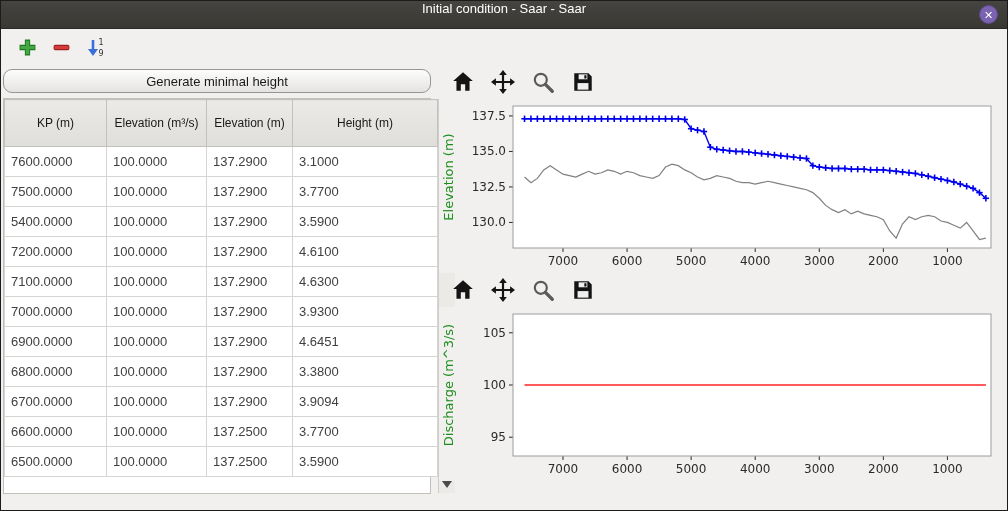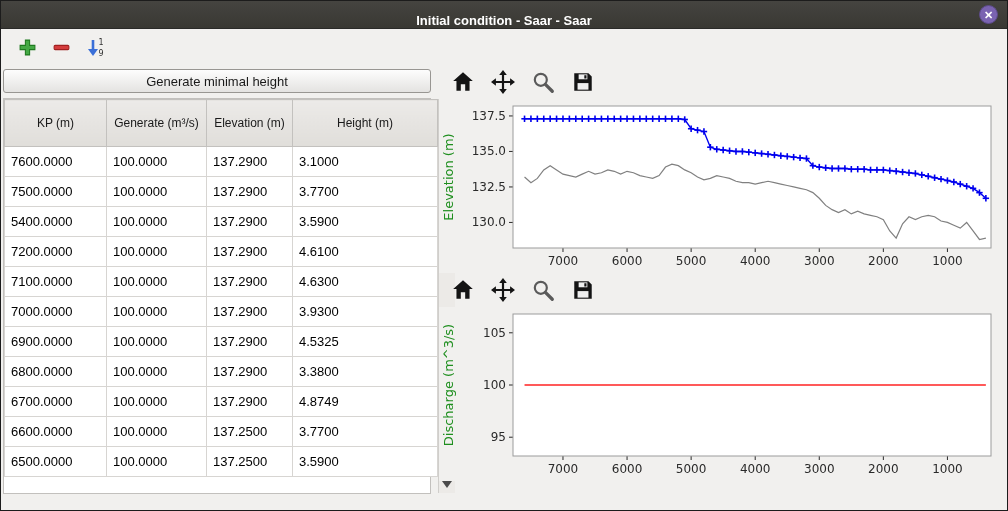--- a/index.html
+++ b/index.html
@@ -4,22 +4,22 @@
 <style>
   * { box-sizing: border-box; }
   html,body { margin:0; padding:0; background:#d8d6d3; font-family:"Liberation Sans",sans-serif; }
   .window {
     width:1008px; height:511px; border:1px solid #1c1c1c; background:#f1f0ee;
     display:flex; flex-direction:column; overflow:hidden;
   }
   
   .titlebar {
     height:28px; flex:0 0 28px; background:linear-gradient(#454440,#393833);
-    color:#ffffff; display:flex; align-items:flex-end; justify-content:center;
-    position:relative; font-size:13px; font-weight:bold; border-bottom:1px solid #2a2a28;
+    color:#ffffff; display:flex; align-items:flex-start; justify-content:center;
+    position:relative; font-size:13px; font-weight:normal; border-bottom:1px solid #2a2a28;
   }
   .close-btn {
     position:absolute; right:9px; top:4px; width:19px; height:19px; border-radius:50%;
     background:#7a63b1; color:#fff; font-size:11px; line-height:19px; text-align:center;
     cursor:pointer; border:1px solid #5d4b8b;
   }
   
   .main-toolbar {
     height:36px; flex:0 0 36px; display:flex; align-items:center; gap:6px;
     padding-left:12px; background:#f1f0ee;
@@ -27,32 +27,32 @@
   .tool-btn {
     width:28px; height:28px; border:none; background:transparent; padding:2px;
     display:flex; align-items:center; justify-content:center; cursor:pointer;
   }
   
   .content { flex:1; display:flex; min-height:0; }
   .left-panel { width:432px; flex:0 0 432px; display:flex; flex-direction:column; padding:4px 2px 0 2px; }
   .gen-buttons { display:flex; gap:4px; margin-bottom:5px; }
   .gen-buttons button {
     flex:1; height:24px; font-size:13px; font-family:"Liberation Sans",sans-serif;
-    background:linear-gradient(#fdfdfd,#e4e3e1); border:1px solid #989692; border-radius:3px;
+    background:linear-gradient(#fdfdfd,#e4e3e1); border:1px solid #989692; border-radius:9px;
     cursor:pointer; color:#1a1a1a;
   }
   .table-wrap { flex:1; display:flex; min-height:0; border:1px solid #c2c0bd; background:#fff; }
   table { border-collapse:collapse; table-layout:fixed; width:409px; align-self:flex-start; }
   th {
     background:linear-gradient(#eceae8,#e0deda); border:1px solid #c3c1be; font-weight:normal;
     font-size:12px; height:23px; padding:16px 2px; color:#1a1a1a; text-align:center;
   }
   td {
     background:#ffffff; border:1px solid #d7d5d2; font-size:13px; height:30px;
-    padding:0 6px; color:#000000; text-align:left; white-space:nowrap; overflow:hidden;
+    padding:0 6px; color:#404040; text-align:left; white-space:nowrap; overflow:hidden;
   }
   th:nth-child(1), td:nth-child(1) { width:102px; }
   th:nth-child(2), td:nth-child(2) { width:100px; }
   th:nth-child(3), td:nth-child(3) { width:86px; }
   th:nth-child(4), td:nth-child(4) { width:145px; }
   .vscrollbar {
     width:17px; flex:0 0 17px; background:#eceae7; border-left:1px solid #d0cecb;
     display:flex; flex-direction:column; align-items:center;
   }
   .sb-arrow { width:0; height:0; margin:5px 0; }
@@ -105,21 +105,21 @@
 
     <div class="left-panel">
       <div class="gen-buttons">
         <button>Generate minimal height</button>
       </div>
       <div class="table-wrap">
         <table>
           <thead>
               <tr>
                 <th>KP (m)</th>
-                <th>Generate (m³/s)</th>
+                <th>Elevation (m³/s)</th>
                 <th>Elevation (m)</th>
                 <th>Height (m)</th>
               </tr>
             </thead>
           <tbody>
               <tr>
                 <td>7600.0000</td>
                 <td>100.0000</td>
                 <td>137.2900</td>
                 <td>3.1000</td>
@@ -151,33 +151,33 @@
               <tr>
                 <td>7000.0000</td>
                 <td>100.0000</td>
                 <td>137.2900</td>
                 <td>3.9300</td>
               </tr>
               <tr>
                 <td>6900.0000</td>
                 <td>100.0000</td>
                 <td>137.2900</td>
-                <td>4.5325</td>
+                <td>4.6451</td>
               </tr>
               <tr>
                 <td>6800.0000</td>
                 <td>100.0000</td>
                 <td>137.2900</td>
                 <td>3.3800</td>
               </tr>
               <tr>
                 <td>6700.0000</td>
                 <td>100.0000</td>
                 <td>137.2900</td>
-                <td>4.8749</td>
+                <td>3.9094</td>
               </tr>
               <tr>
                 <td>6600.0000</td>
                 <td>100.0000</td>
                 <td>137.2500</td>
                 <td>3.7700</td>
               </tr>
               <tr>
                 <td>6500.0000</td>
                 <td>100.0000</td>

